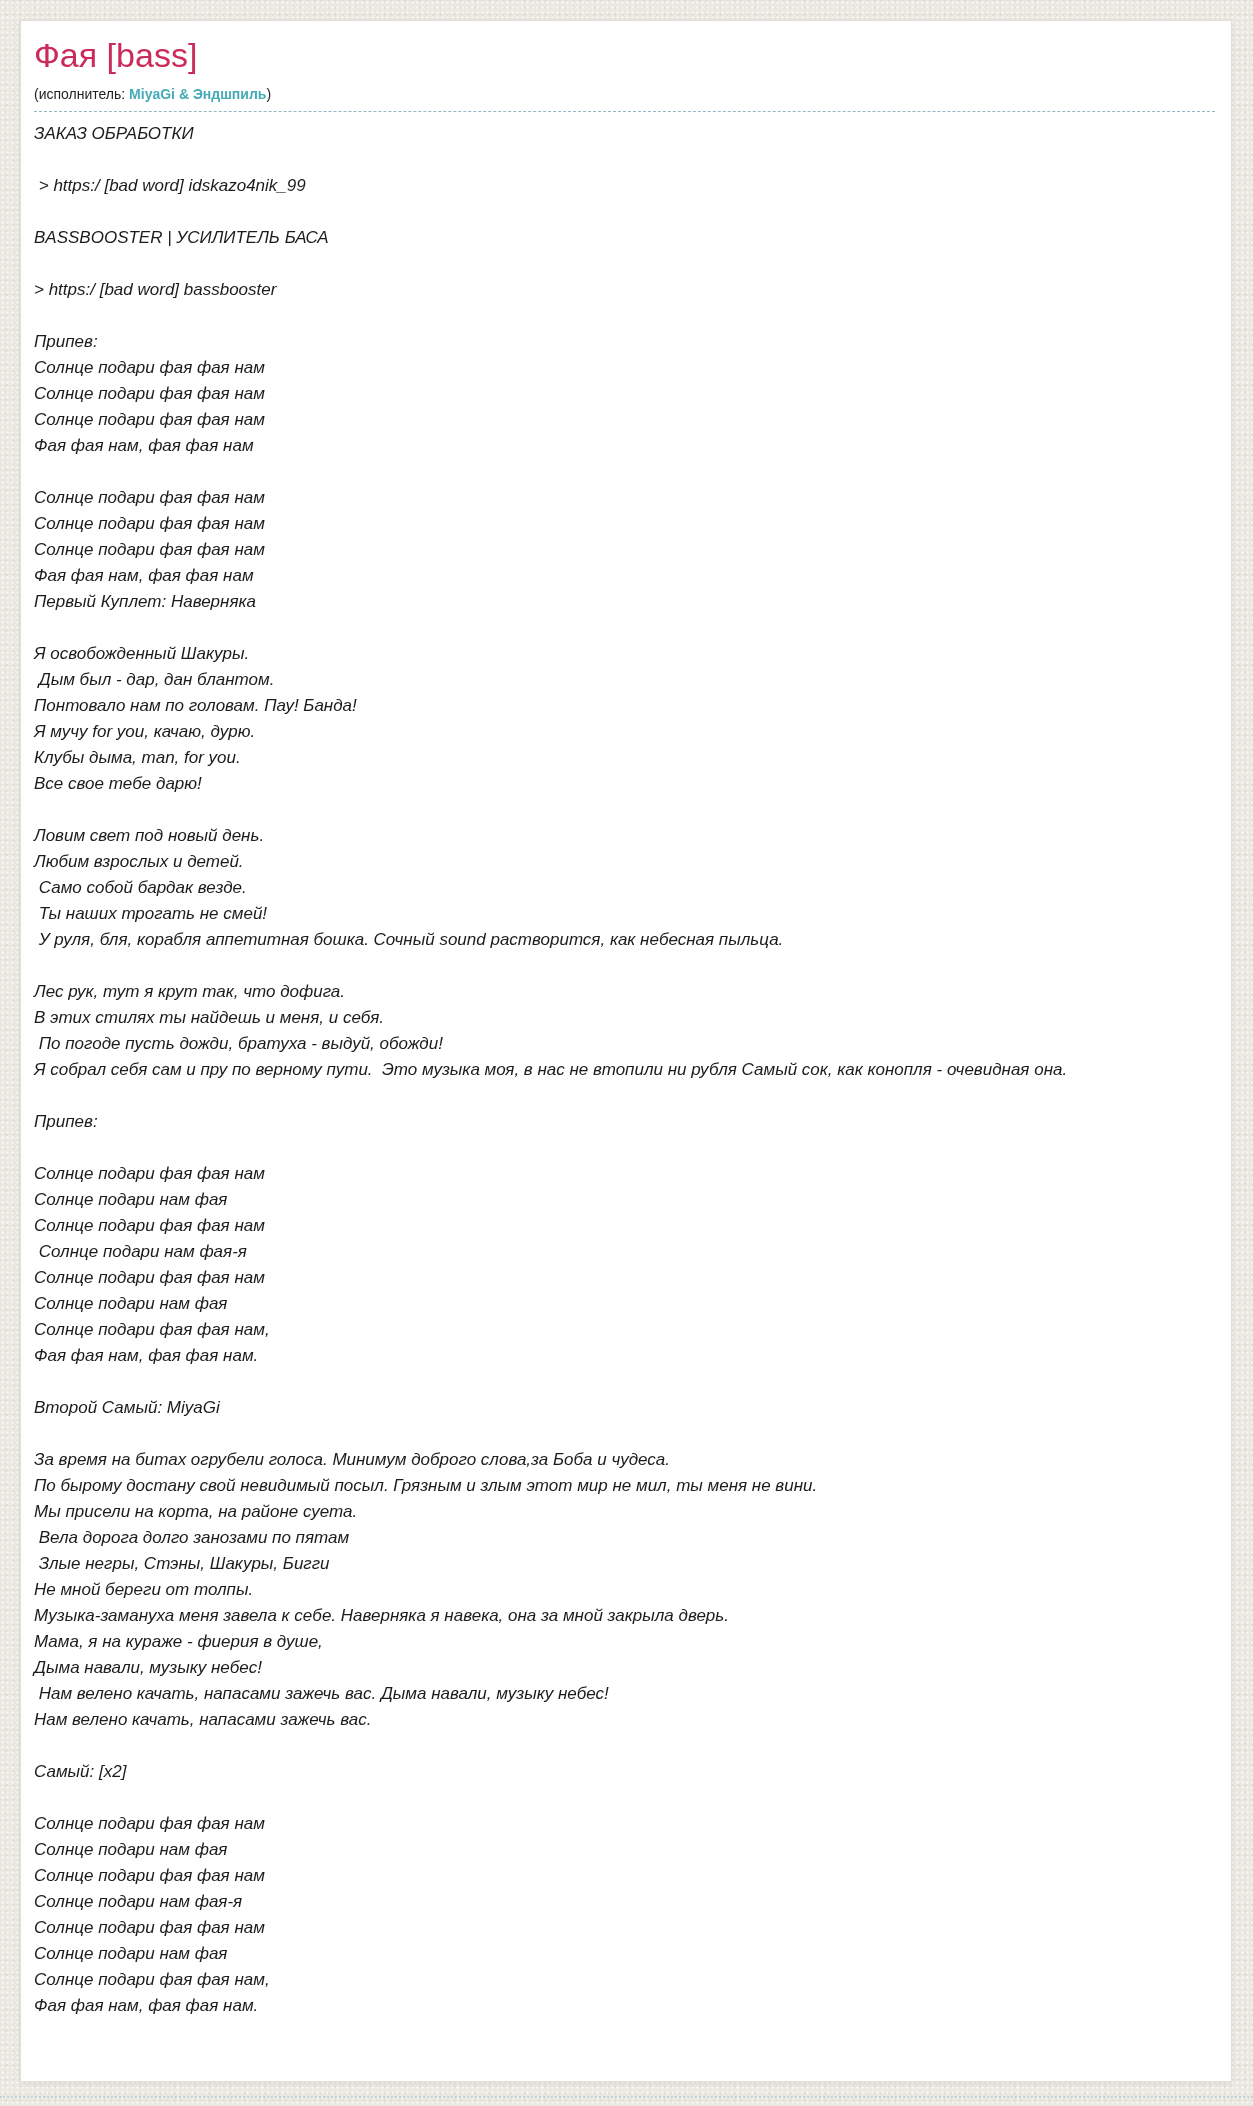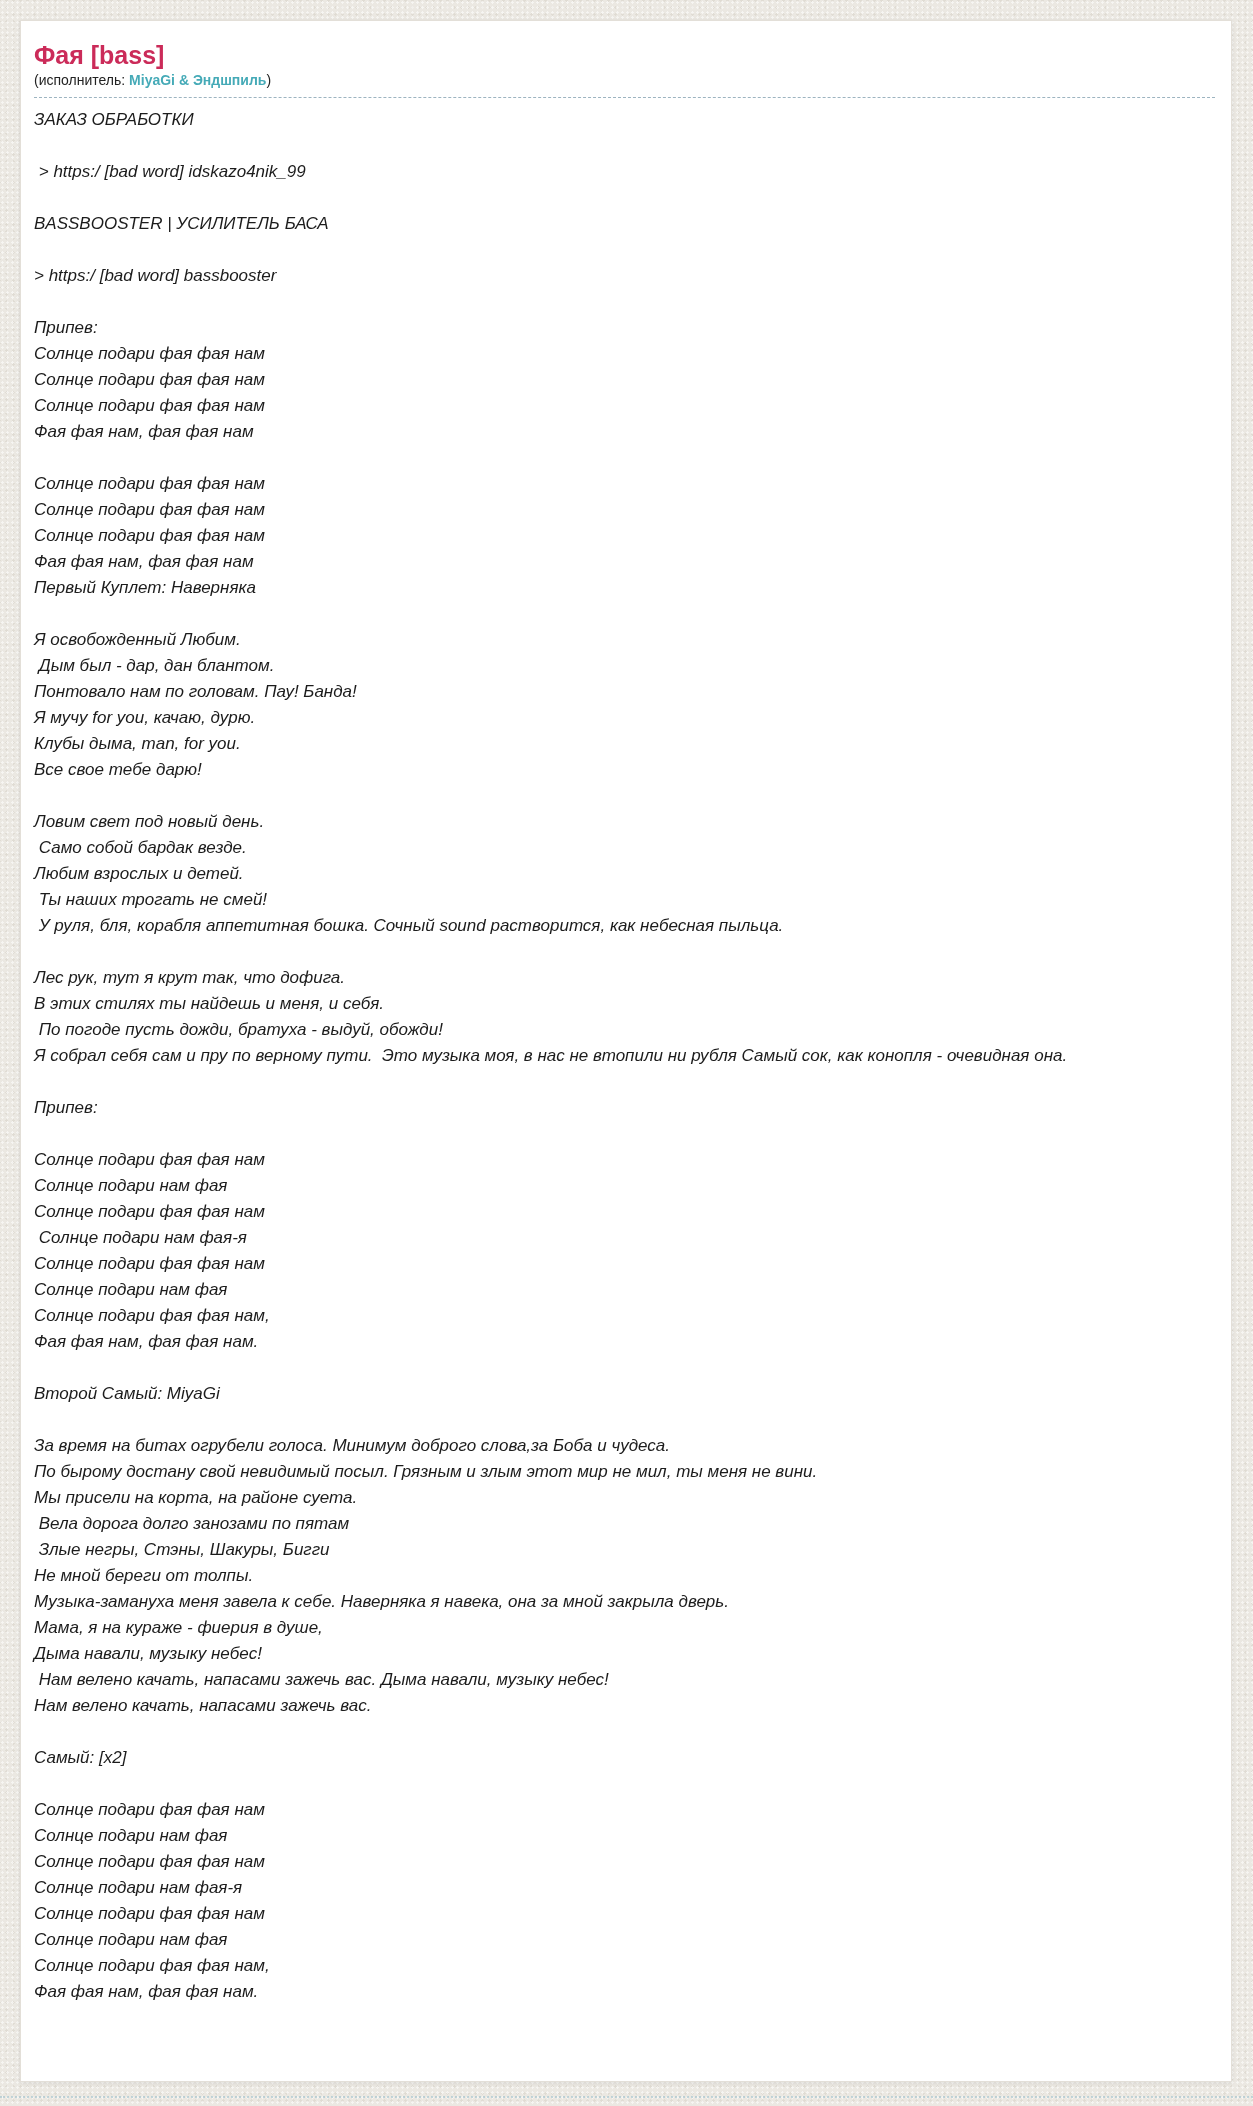--- a/index.html
+++ b/index.html
@@ -23,22 +23,22 @@
     background-position:0 0,3px 4px;
   }
   .card{
     position:absolute;left:20px;top:20px;width:1212px;height:2062px;
     background:var(--card-bg);
     border:1px solid #e3dfd8;
     box-shadow:0 1px 4px rgba(0,0,0,.10);
     padding:14px 16px 20px 13px;
   }
   .title{
-    margin:6px 0 2px 0;
-    font-size:25px;line-height:28px;font-weight:bold;
+    margin:6px 0 16px 0;
+    font-size:34px;line-height:28px;font-weight:normal;
     color:var(--title-color);
   }
   .artist-line{
     font-size:14px;line-height:18px;color:#222;white-space:pre;
   }
   .artist-link{
     color:var(--artist-link-color);text-decoration:none;cursor:pointer;font-weight:bold;
   }
   .sep{
     margin-top:8px;height:0;
@@ -77,30 +77,30 @@
       <div class="lyric-line">Солнце подари фая фая нам</div>
       <div class="lyric-line">Солнце подари фая фая нам</div>
       <div class="lyric-line">Фая фая нам, фая фая нам</div>
       <div class="lyric-line"></div>
       <div class="lyric-line">Солнце подари фая фая нам</div>
       <div class="lyric-line">Солнце подари фая фая нам</div>
       <div class="lyric-line">Солнце подари фая фая нам</div>
       <div class="lyric-line">Фая фая нам, фая фая нам</div>
       <div class="lyric-line">Первый Куплет: Наверняка</div>
       <div class="lyric-line"></div>
-      <div class="lyric-line">Я освобожденный Любим.</div>
+      <div class="lyric-line">Я освобожденный Шакуры.</div>
       <div class="lyric-line"> Дым был - дар, дан блантом.</div>
       <div class="lyric-line">Понтовало нам по головам. Пау! Банда!</div>
       <div class="lyric-line">Я мучу for you, качаю, дурю.</div>
       <div class="lyric-line">Клубы дыма, man, for you.</div>
       <div class="lyric-line">Все свое тебе дарю!</div>
       <div class="lyric-line"></div>
       <div class="lyric-line">Ловим свет под новый день.</div>
+      <div class="lyric-line">Любим взрослых и детей.</div>
       <div class="lyric-line"> Само собой бардак везде.</div>
-      <div class="lyric-line">Любим взрослых и детей.</div>
       <div class="lyric-line"> Ты наших трогать не смей!</div>
       <div class="lyric-line"> У руля, бля, корабля аппетитная бошка. Сочный sound растворится, как небесная пыльца.</div>
       <div class="lyric-line"></div>
       <div class="lyric-line">Лес рук, тут я крут так, что дофига.</div>
       <div class="lyric-line">В этих стилях ты найдешь и меня, и себя.</div>
       <div class="lyric-line"> По погоде пусть дожди, братуха - выдуй, обожди!</div>
       <div class="lyric-line">Я собрал себя сам и пру по верному пути.  Это музыка моя, в нас не втопили ни рубля Самый сок, как конопля - очевидная она.</div>
       <div class="lyric-line"></div>
       <div class="lyric-line">Припев:</div>
       <div class="lyric-line"></div>

